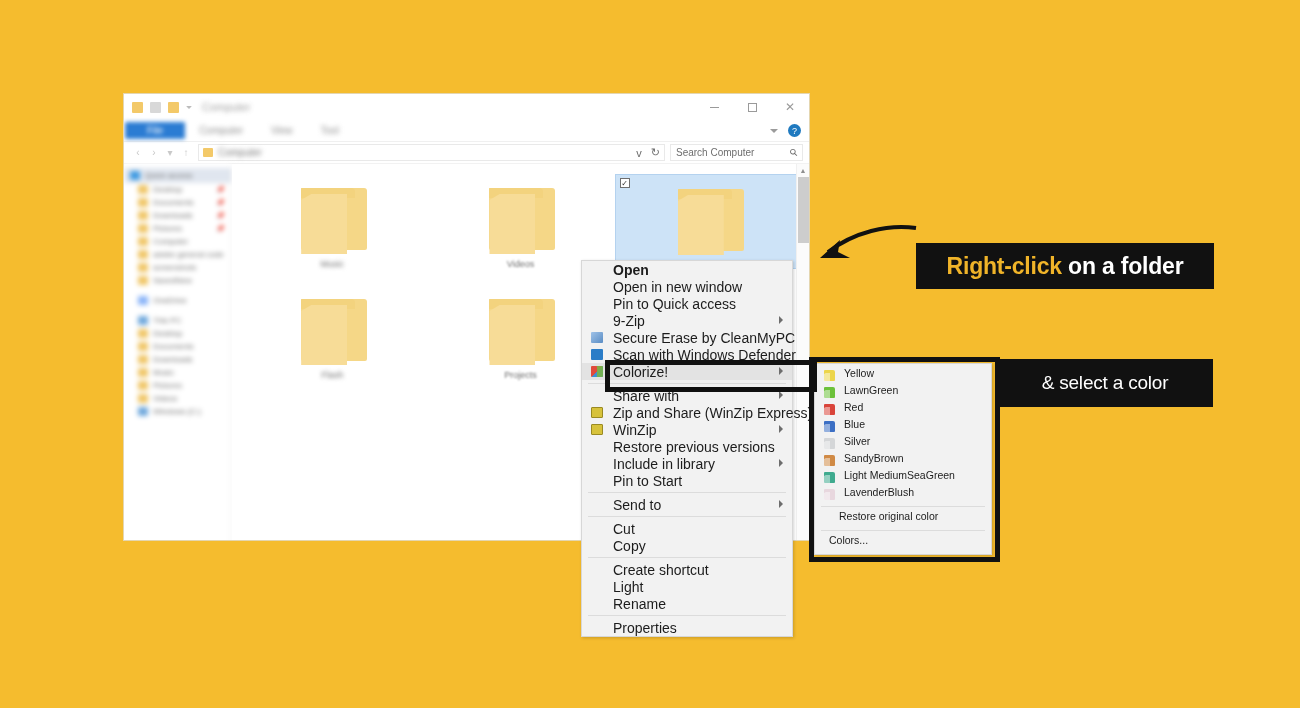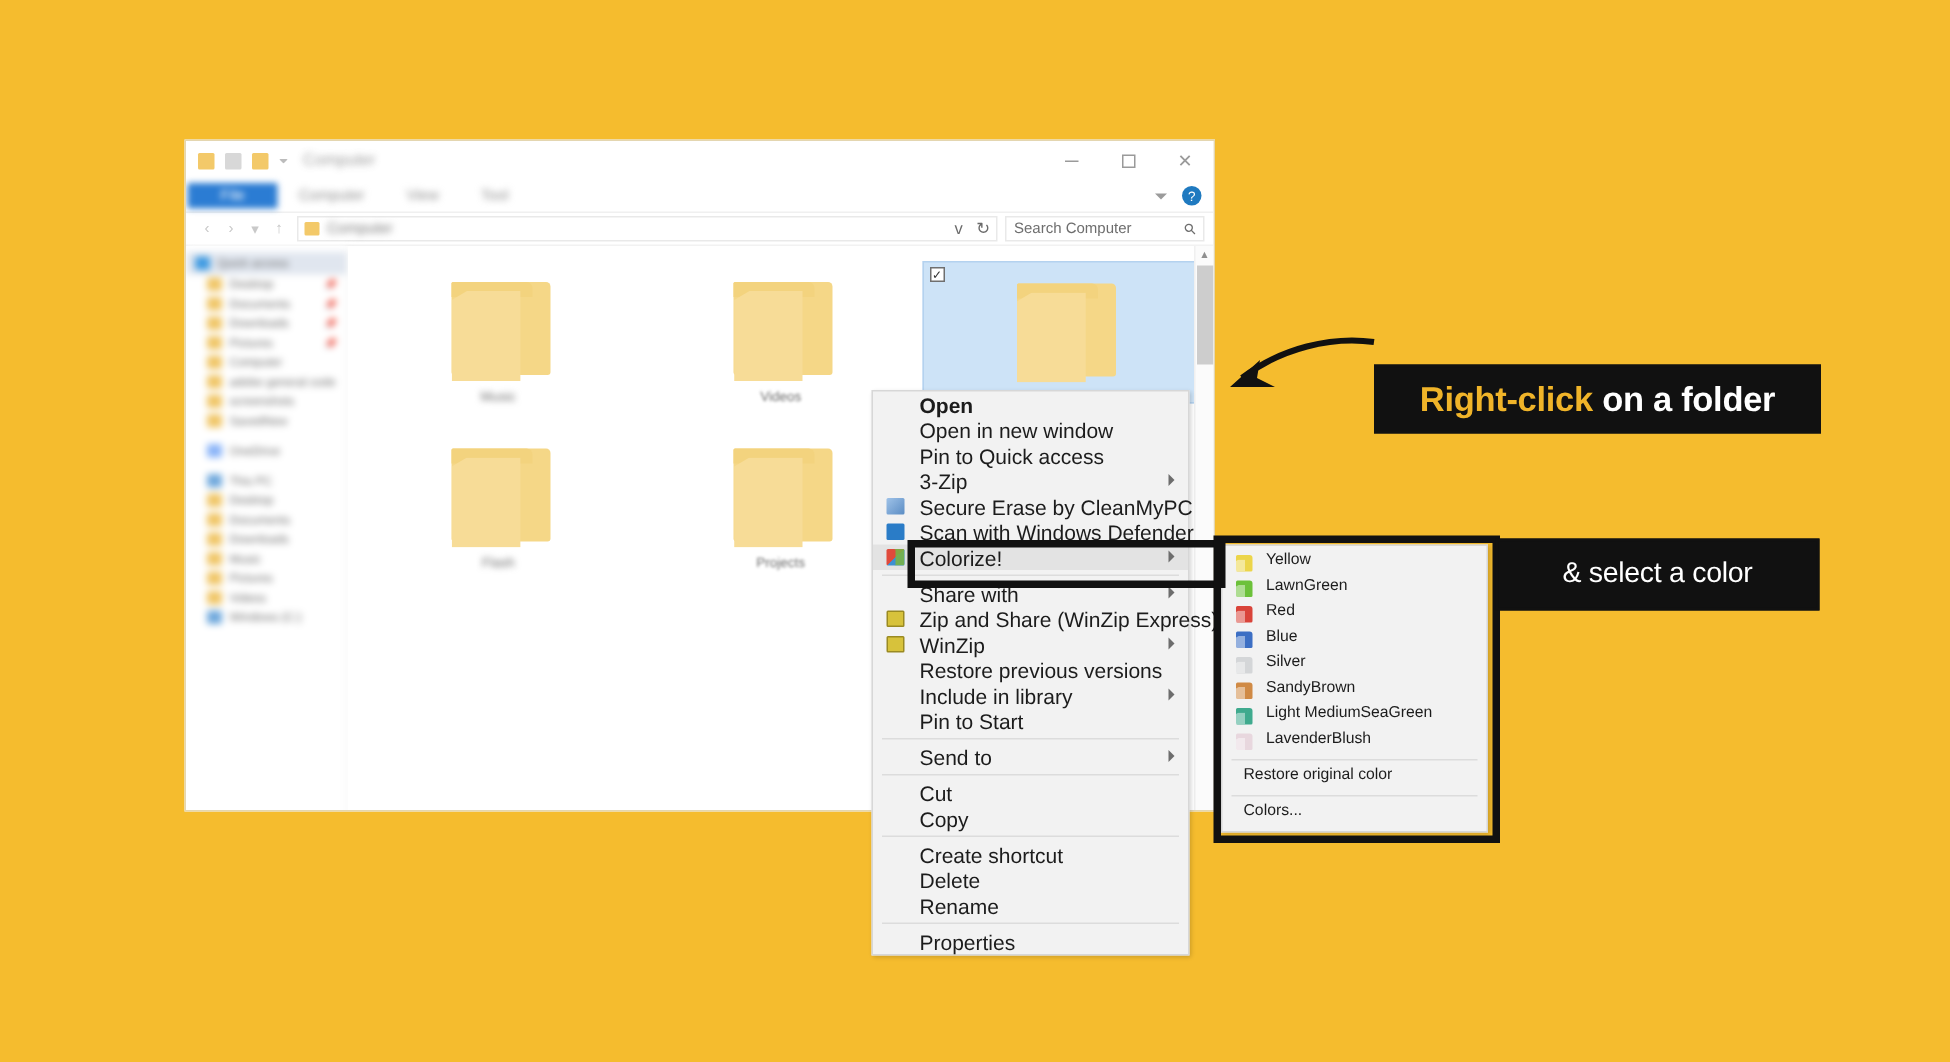--- a/index.html
+++ b/index.html
@@ -430,21 +430,21 @@
     </div>
   </div>
 
 </div>
 
 <div id="ctxmenu">
   <div class="mi bold">Open</div>
   <div class="mi">Open in new window</div>
   <div class="mi">Pin to Quick access</div>
   <div class="mi">
-    <span>3-Zip</span>
+    <span>9-Zip</span>
     <span class="arrow"></span>
   </div>
   <div class="mi">
     <span class="mico secure"></span>
     <span>Secure Erase by CleanMyPC</span>
   </div>
   <div class="mi">
     <span class="mico defender"></span>
     <span>Scan with Windows Defender</span>
   </div>
@@ -476,21 +476,21 @@
   <div class="msep"></div>
   <div class="mi">
     <span>Send to</span>
     <span class="arrow"></span>
   </div>
   <div class="msep"></div>
   <div class="mi">Cut</div>
   <div class="mi">Copy</div>
   <div class="msep"></div>
   <div class="mi">Create shortcut</div>
-  <div class="mi">Delete</div>
+  <div class="mi">Light</div>
   <div class="mi">Rename</div>
   <div class="msep"></div>
   <div class="mi">Properties</div>
 </div>
 
 <div id="colormenu">
   <div class="ci">
     <span class="sw" style="background:#ecd54a"></span>
     <span>Yellow</span>
   </div>
@@ -516,21 +516,21 @@
   </div>
   <div class="ci">
     <span class="sw" style="background:#3faa8e"></span>
     <span>Light MediumSeaGreen</span>
   </div>
   <div class="ci">
     <span class="sw" style="background:#e8d7de"></span>
     <span>LavenderBlush</span>
   </div>
   <div class="msep"></div>
-  <div class="ci" style="padding-left:14px">Restore original color</div>
+  <div class="ci" style="padding-left:24px">Restore original color</div>
   <div class="msep"></div>
   <div class="ci" style="padding-left:14px">Colors...</div>
 </div>
 
 <div class="hlbox" id="hl-colorize"></div>
 <div class="hlbox" id="hl-colors"></div>
 
 <svg id="arrow" width="100" height="45" viewBox="0 0 100 45">
   <path d="M98 6 C70 2, 36 10, 10 30" stroke="#111" stroke-width="4" fill="none"></path>
   <path d="M2 36 L22 18 L20 30 L32 36 Z" fill="#111"></path>

